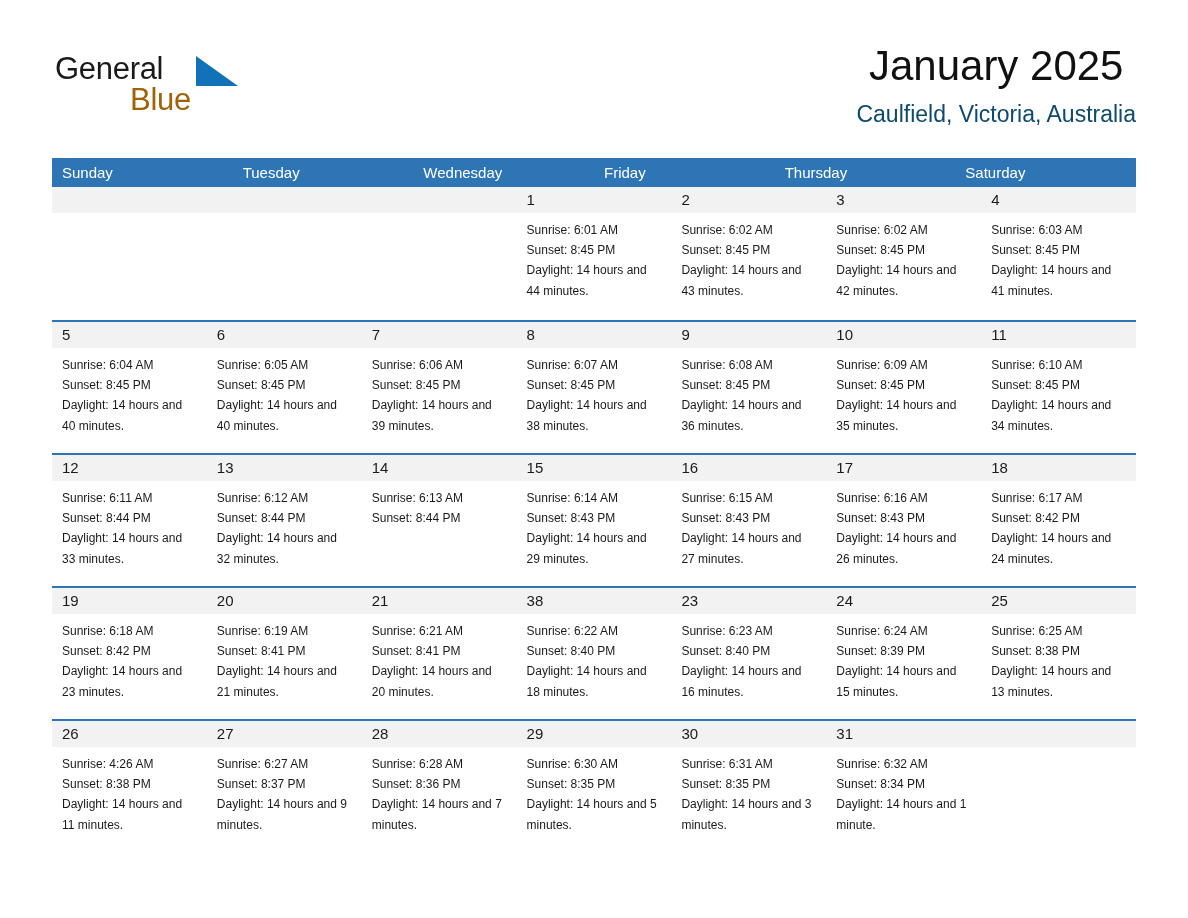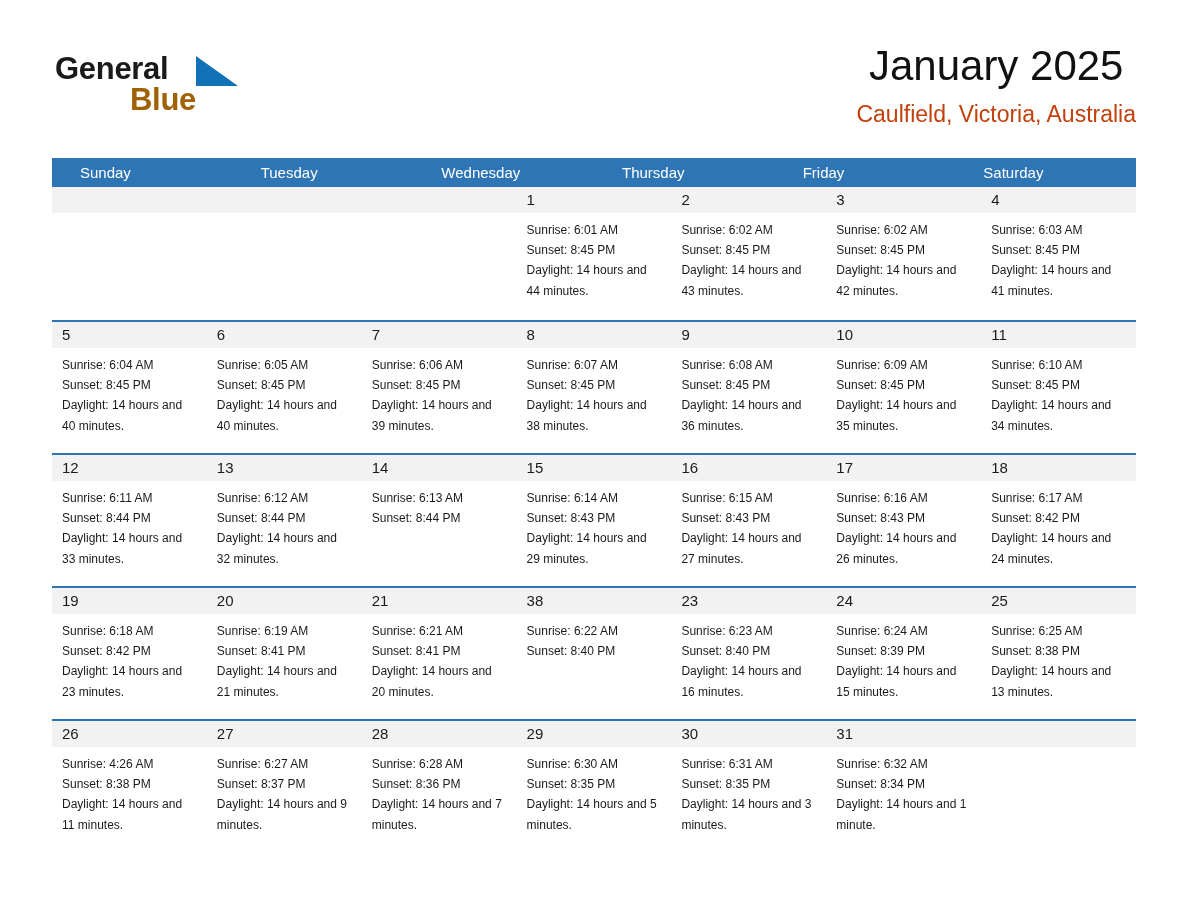--- a/index.html
+++ b/index.html
@@ -28,21 +28,20 @@
     top: 40px;
     width: 1084px;
     height: 108px;
   }
   .brand {
     position: absolute;
     left: 0;
     top: 12px;
     width: 200px;
     height: 76px;
-    font-weight: bold;
   }
   .brand-general {
     position: absolute;
     left: 3px;
     top: 0px;
     font-size: 31px;
     line-height: 34px;
     color: #1a1a1a;
     letter-spacing: -0.3px;
     font-family: "Liberation Sans", sans-serif;
@@ -78,21 +77,21 @@
     font-size: 42px;
     line-height: 52px;
     font-weight: normal;
     color: #111111;
     margin: 0;
     letter-spacing: 0px;
   }
   .cal-subtitle {
     font-size: 23px;
     line-height: 30px;
-    color: #c2410c;
+    color: #0c4a6e;
     margin: 0;
     margin-top: 7px;
   }
 
   
   .calendar {
     position: absolute;
     left: 52px;
     top: 158px;
     width: 1084px;
@@ -100,21 +99,21 @@
   .weekday-row {
     display: flex;
     background: #2e75b6;
     height: 29px;
   }
   .weekday-cell {
     flex: 1 1 0;
     color: #ffffff;
     font-size: 15px;
     line-height: 29px;
-    padding-left: 28px;
+    padding-left: 10px;
     box-sizing: border-box;
     white-space: nowrap;
   }
 
   .week-row {
     display: flex;
     border-top: 2px solid #2e75b6;
     height: 133px;
     box-sizing: border-box;
   }
@@ -165,22 +164,22 @@
       <div class="cal-subtitle">Caulfield, Victoria, Australia</div>
     </div>
 
   </div>
 
   <div class="calendar">
     <div class="weekday-row">
         <div class="weekday-cell">Sunday</div>
         <div class="weekday-cell">Tuesday</div>
         <div class="weekday-cell">Wednesday</div>
+        <div class="weekday-cell">Friday</div>
         <div class="weekday-cell">Thursday</div>
-        <div class="weekday-cell">Friday</div>
         <div class="weekday-cell">Saturday</div>
       </div>
     <div id="weeks-container">
         <div class="week-row first">
           <div class="day-cell empty">
             <div class="day-number-band"><span class="day-number"></span></div>
           </div>
           <div class="day-cell empty">
             <div class="day-number-band"><span class="day-number"></span></div>
           </div>
@@ -358,20 +357,21 @@
               <div>Sunrise: 6:21 AM</div>
               <div>Sunset: 8:41 PM</div>
               <div class="wrap">Daylight: 14 hours and 20 minutes.</div>
             </div>
           </div>
           <div class="day-cell">
             <div class="day-number-band"><span class="day-number">38</span></div>
             <div class="day-info">
               <div>Sunrise: 6:22 AM</div>
               <div>Sunset: 8:40 PM</div>
+              <div class="wrap">Daylight: 14 hours and 18 minutes.</div>
             </div>
           </div>
           <div class="day-cell">
             <div class="day-number-band"><span class="day-number">23</span></div>
             <div class="day-info">
               <div>Sunrise: 6:23 AM</div>
               <div>Sunset: 8:40 PM</div>
               <div class="wrap">Daylight: 14 hours and 16 minutes.</div>
             </div>
           </div>

